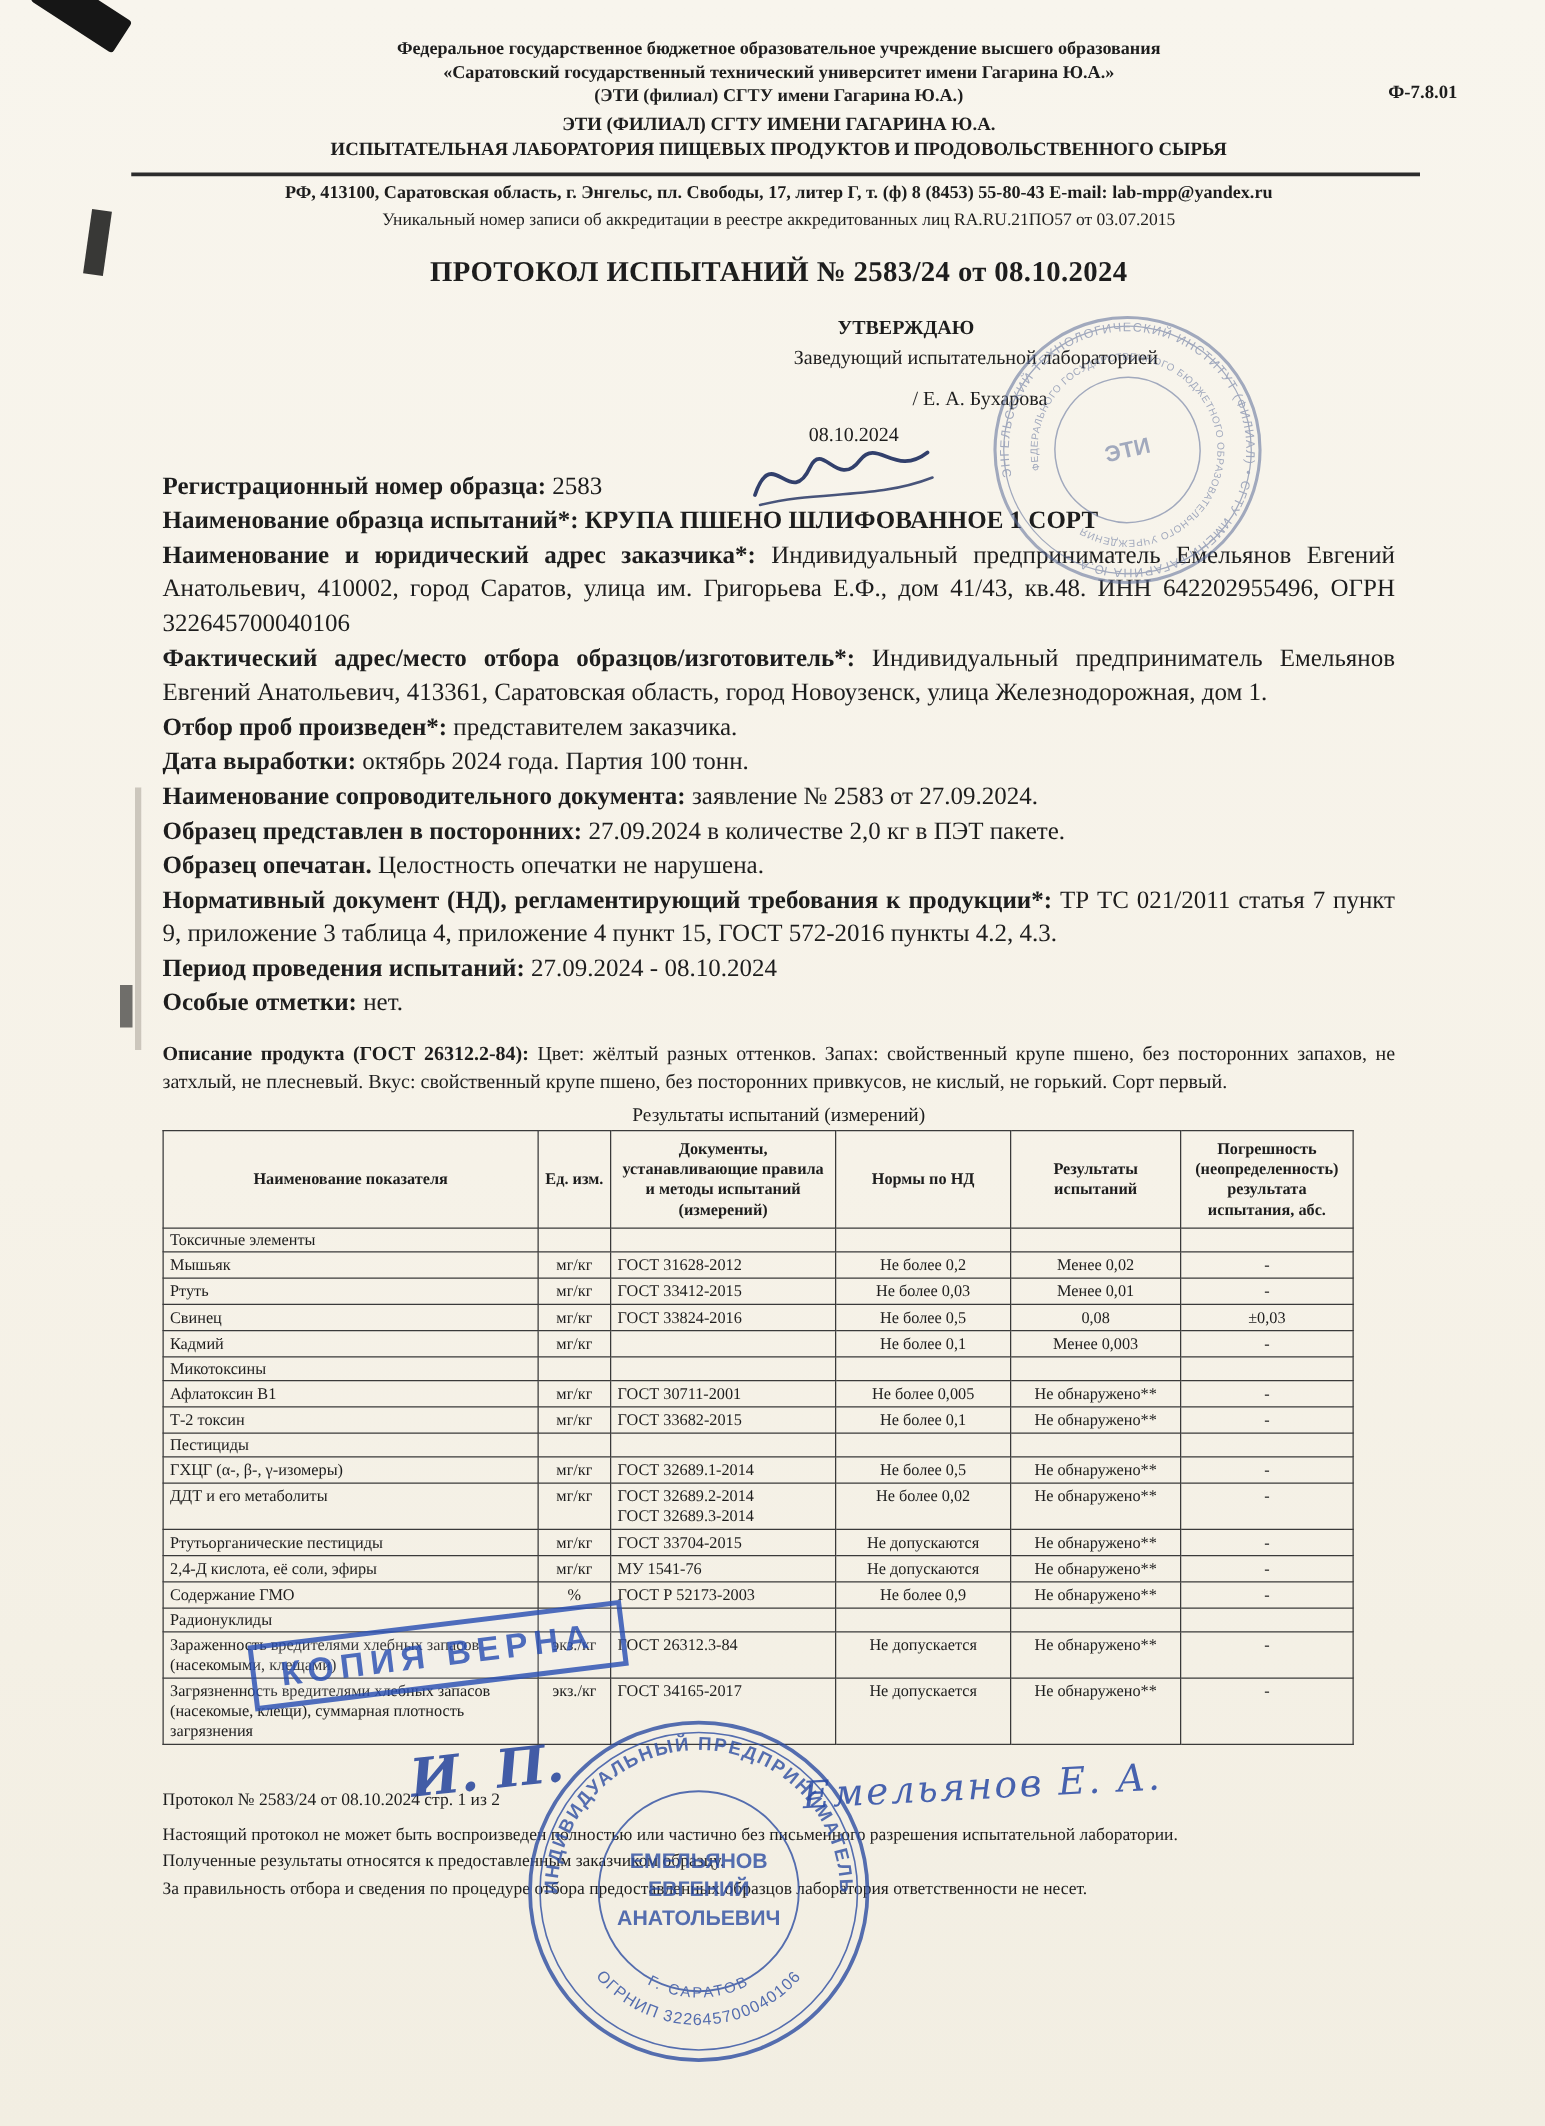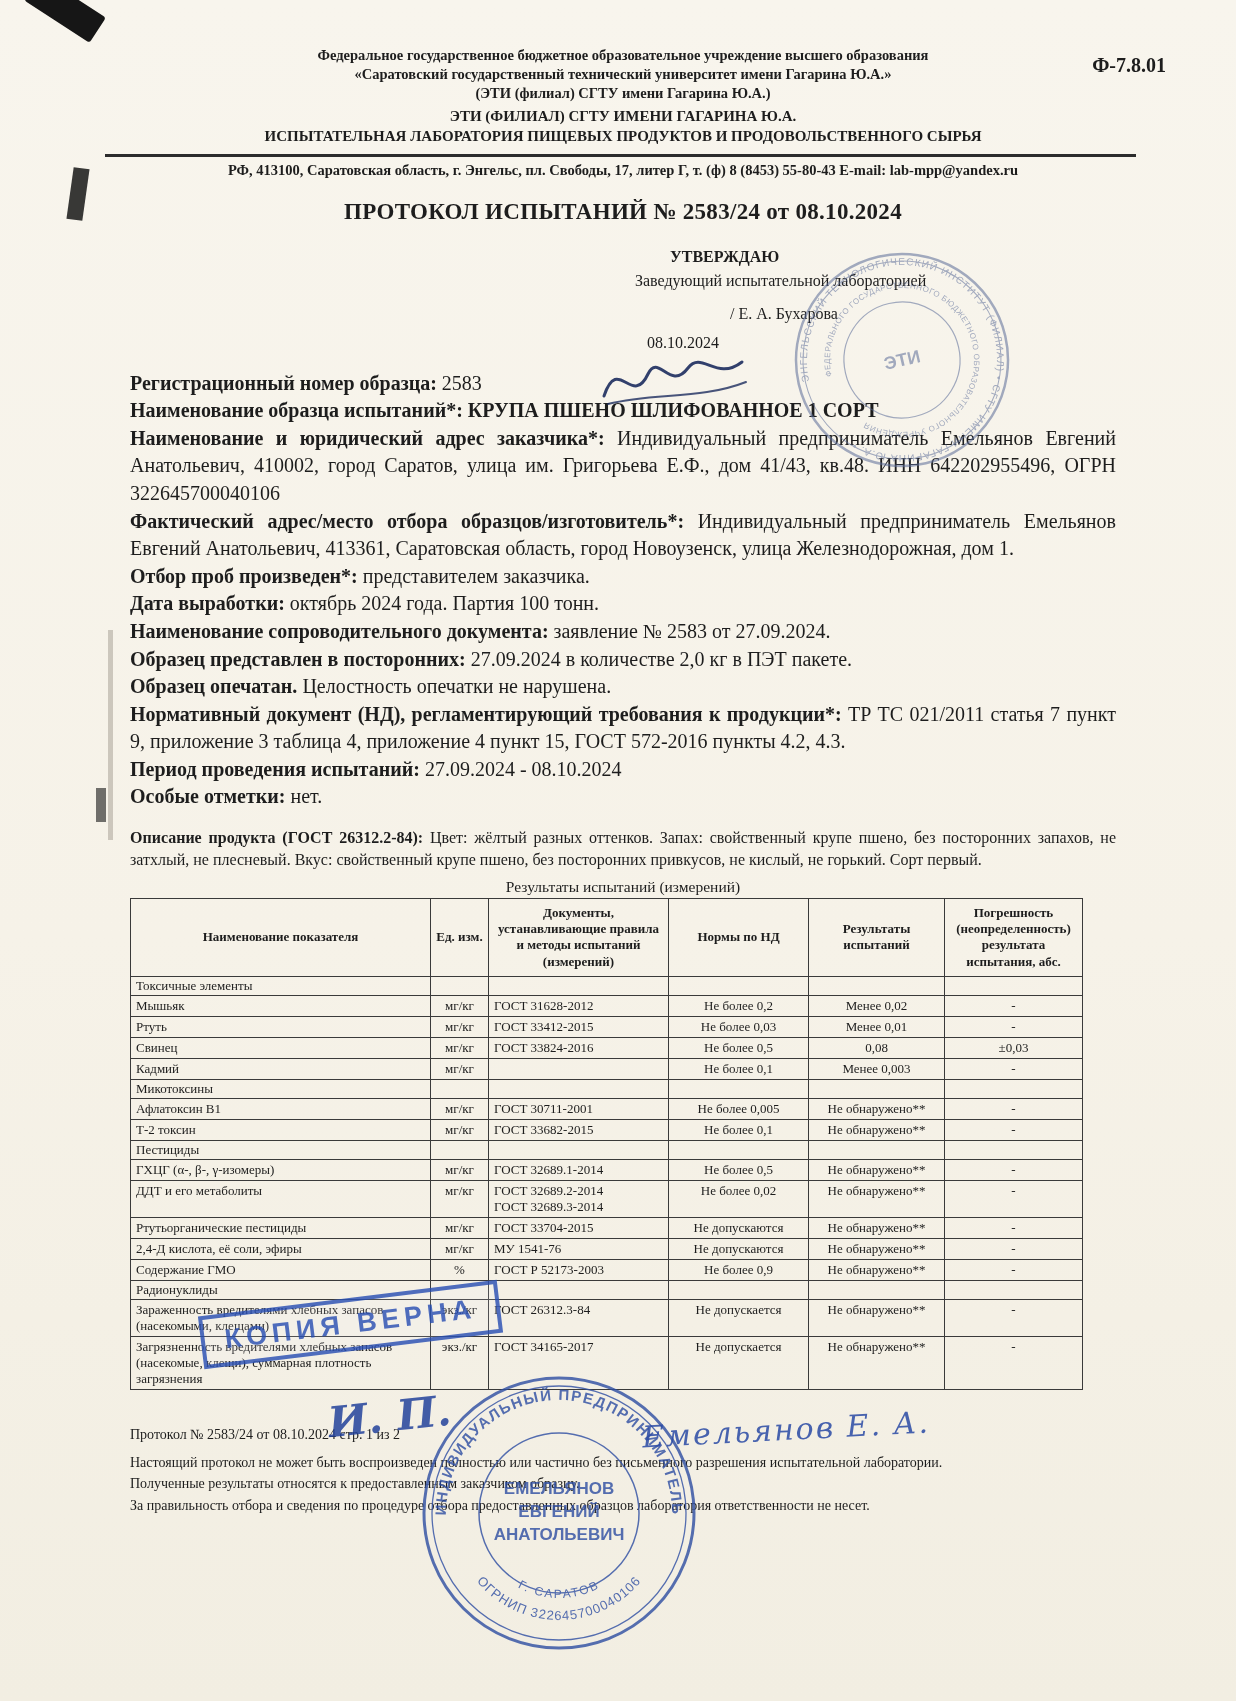--- a/index.html
+++ b/index.html
@@ -1,22 +1,22 @@
 <!DOCTYPE html>
 <html><head>
 <meta charset="utf-8">
 <style>
   html,body { margin:0; padding:0; background:#9a968c; }
   .page {
     position:relative; width:1236px; height:1701px; overflow:hidden;
     background:linear-gradient(180deg,#f8f5ed 0%,#f6f2e8 55%,#f2eee2 100%);
     font-family:"Liberation Serif", serif; color:#1d1d1d;
   }
-  .content { padding:46px 120px 0 130px; position:relative; z-index:2; }
-  .form-code { position:absolute; top:54px; right:70px; font-size:20px; font-weight:700; z-index:2; }
+  .content { padding:30px 120px 0 130px; position:relative; z-index:2; }
+  .form-code { position:absolute; top:66px; right:70px; font-size:15px; font-weight:700; z-index:2; }
   .org-line { text-align:center; font-weight:700; font-size:14.5px; line-height:1.32; }
   .lab-line { text-align:center; font-weight:700; font-size:15px; line-height:1.3; }
   .lab-block { margin-top:4px; }
   .rule { border-top:3px solid #2c2c2c; margin:8px -20px 5px -25px; }
   .address { text-align:center; font-weight:700; font-size:14.5px; }
   .accreditation { text-align:center; font-size:14px; margin-top:6px; }
   .title { text-align:center; font-size:23px; font-weight:700; margin:20px 0 0 0; letter-spacing:.3px; }
   .approval { margin:22px 0 0 505px; font-size:16px; line-height:1.3; }
   .approval .a1 { font-weight:700; margin-left:35px; }
   .approval .a2 { margin-top:3px; }
@@ -76,20 +76,21 @@
       <div class="org-line">«Саратовский государственный технический университет имени Гагарина Ю.А.»</div>
       <div class="org-line">(ЭТИ (филиал) СГТУ имени Гагарина Ю.А.)</div>
       <div class="lab-block">
         <div class="lab-line">ЭТИ (ФИЛИАЛ) СГТУ ИМЕНИ ГАГАРИНА Ю.А.</div>
         <div class="lab-line">ИСПЫТАТЕЛЬНАЯ ЛАБОРАТОРИЯ ПИЩЕВЫХ ПРОДУКТОВ И  ПРОДОВОЛЬСТВЕННОГО СЫРЬЯ</div>
       </div>
     </header>
 
     <div class="rule"></div>
     <div class="address">РФ, 413100, Саратовская область, г. Энгельс, пл. Свободы, 17, литер Г, т. (ф) 8 (8453) 55-80-43 E-mail: lab-mpp@yandex.ru</div>
+    <div class="accreditation">Уникальный номер записи об аккредитации в реестре аккредитованных лиц RA.RU.21ПО57 от 03.07.2015</div>
 
     <h1 class="title">ПРОТОКОЛ ИСПЫТАНИЙ № 2583/24 от 08.10.2024</h1>
 
     <div class="approval">
       <div class="a1">УТВЕРЖДАЮ</div>
       <div class="a2">Заведующий испытательной лабораторией</div>
       <div class="a3">/ Е. А. Бухарова</div>
       <div class="a4">08.10.2024</div>
     </div>
 

